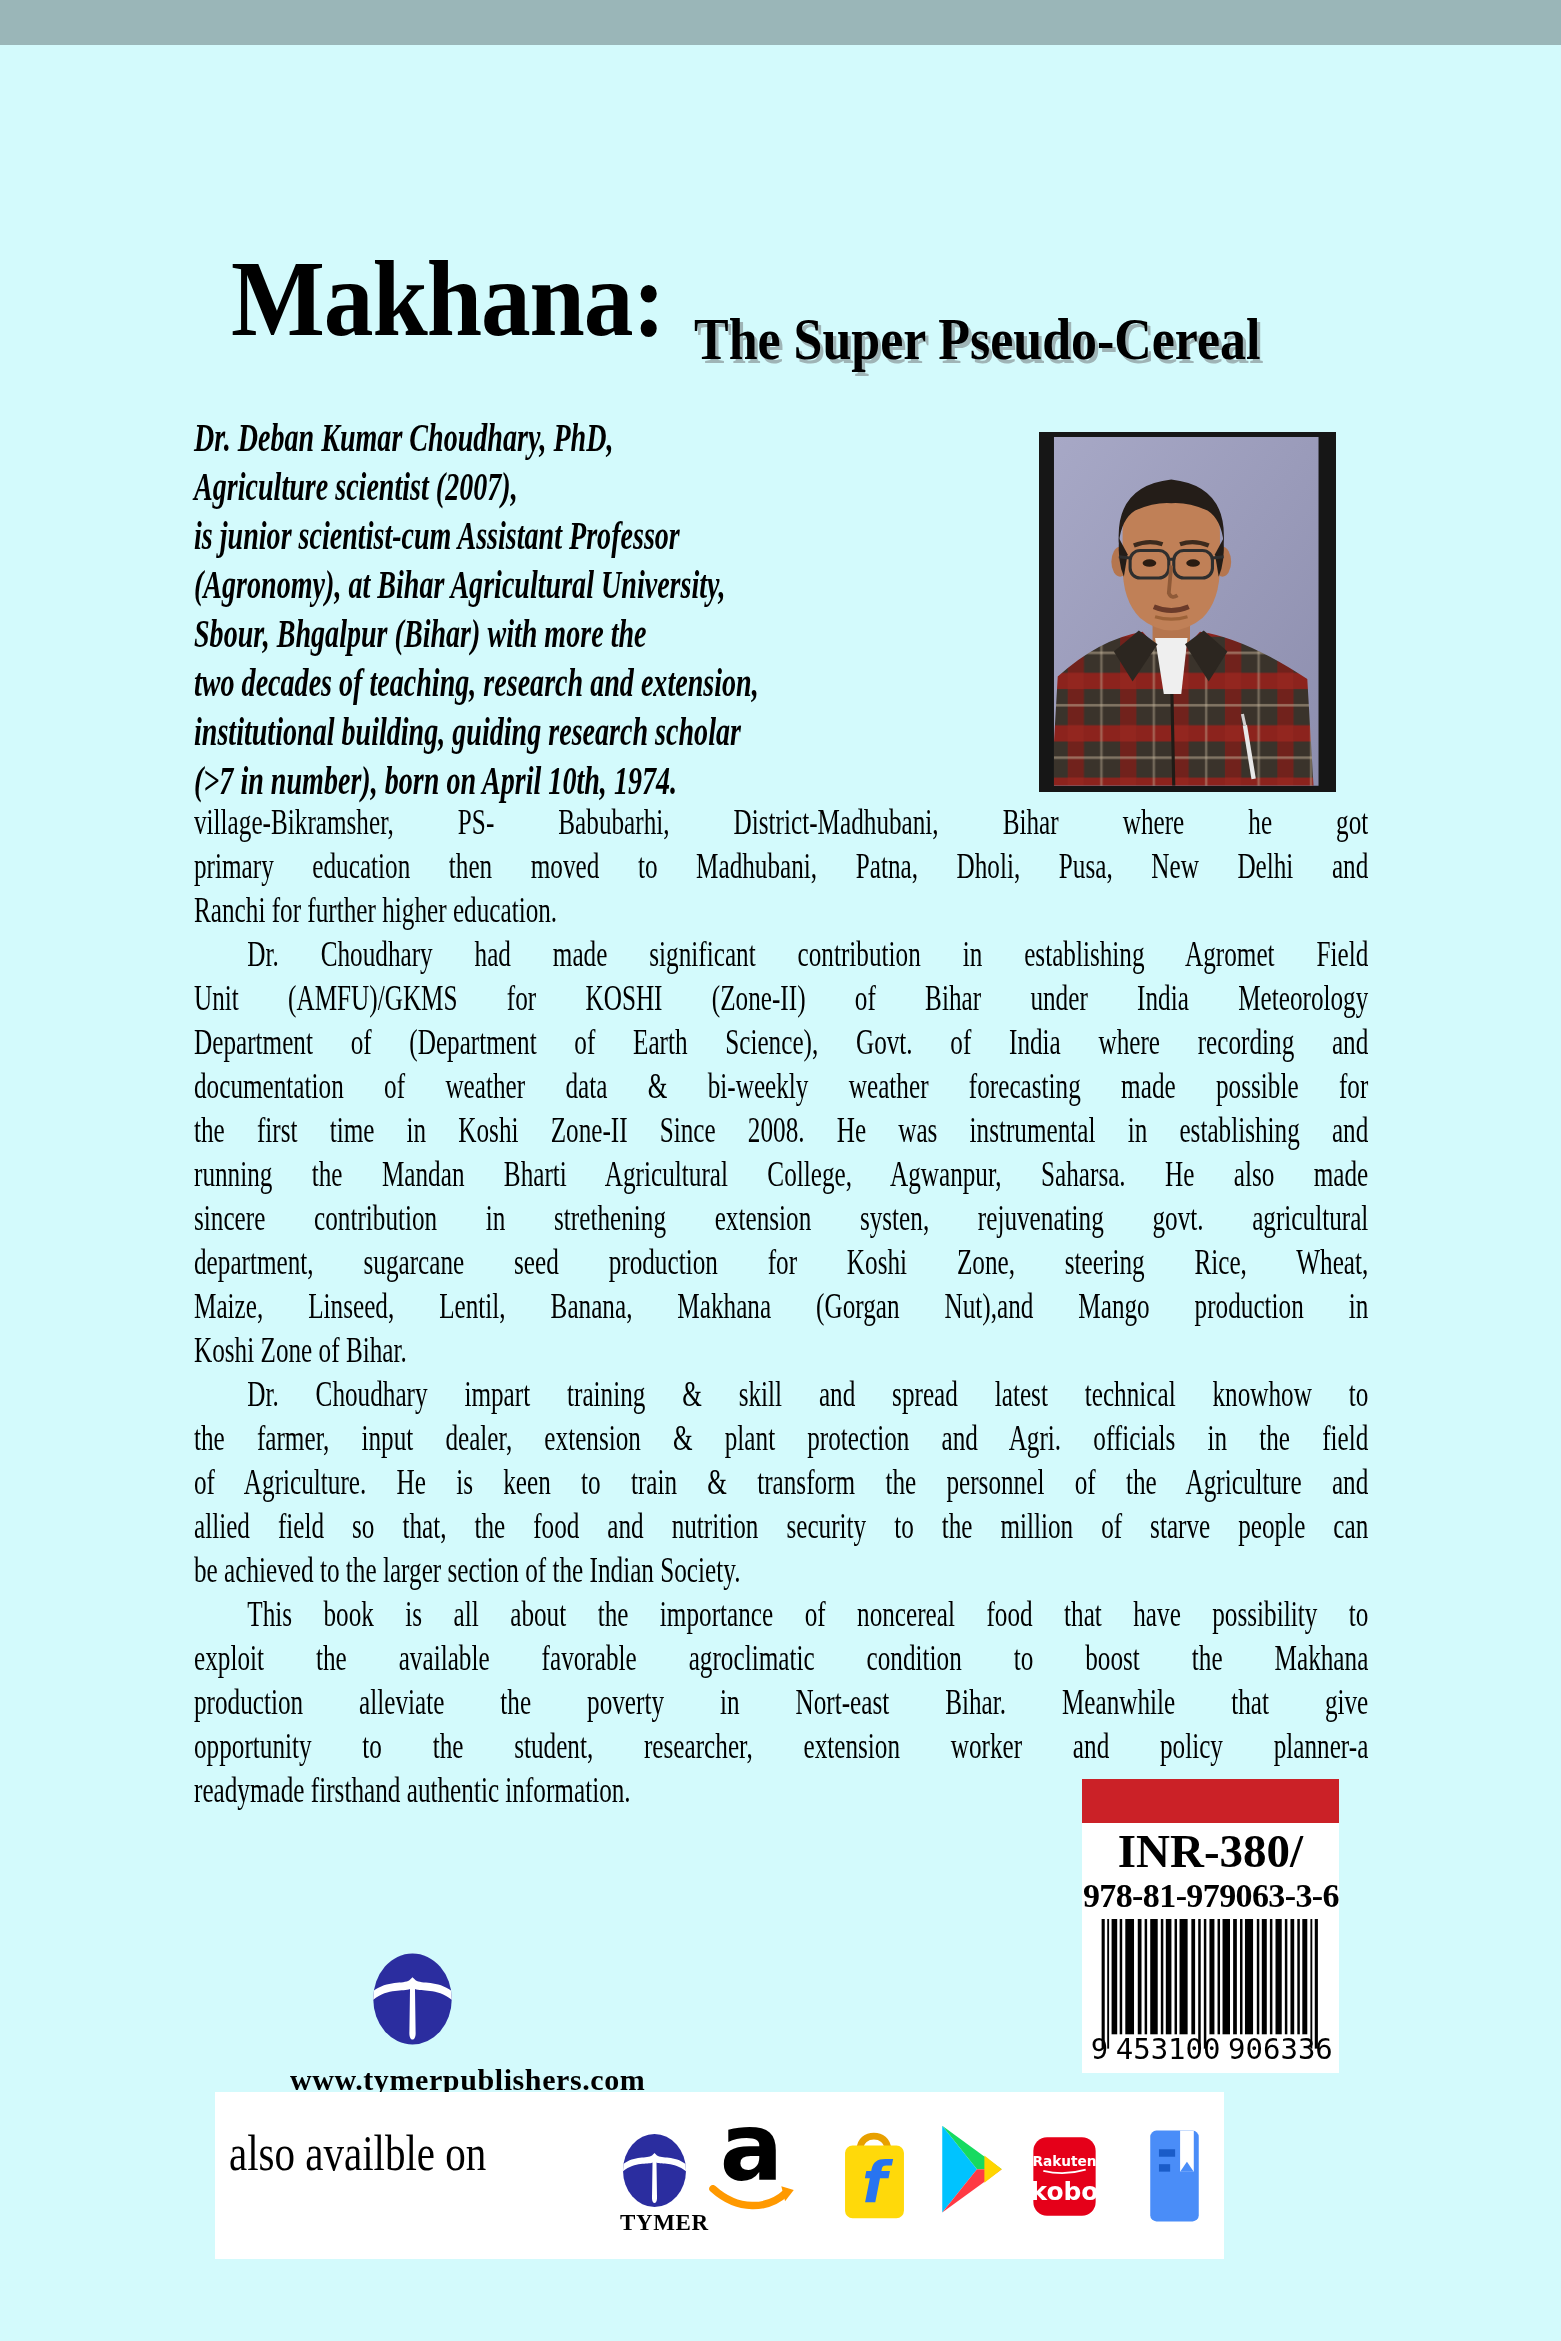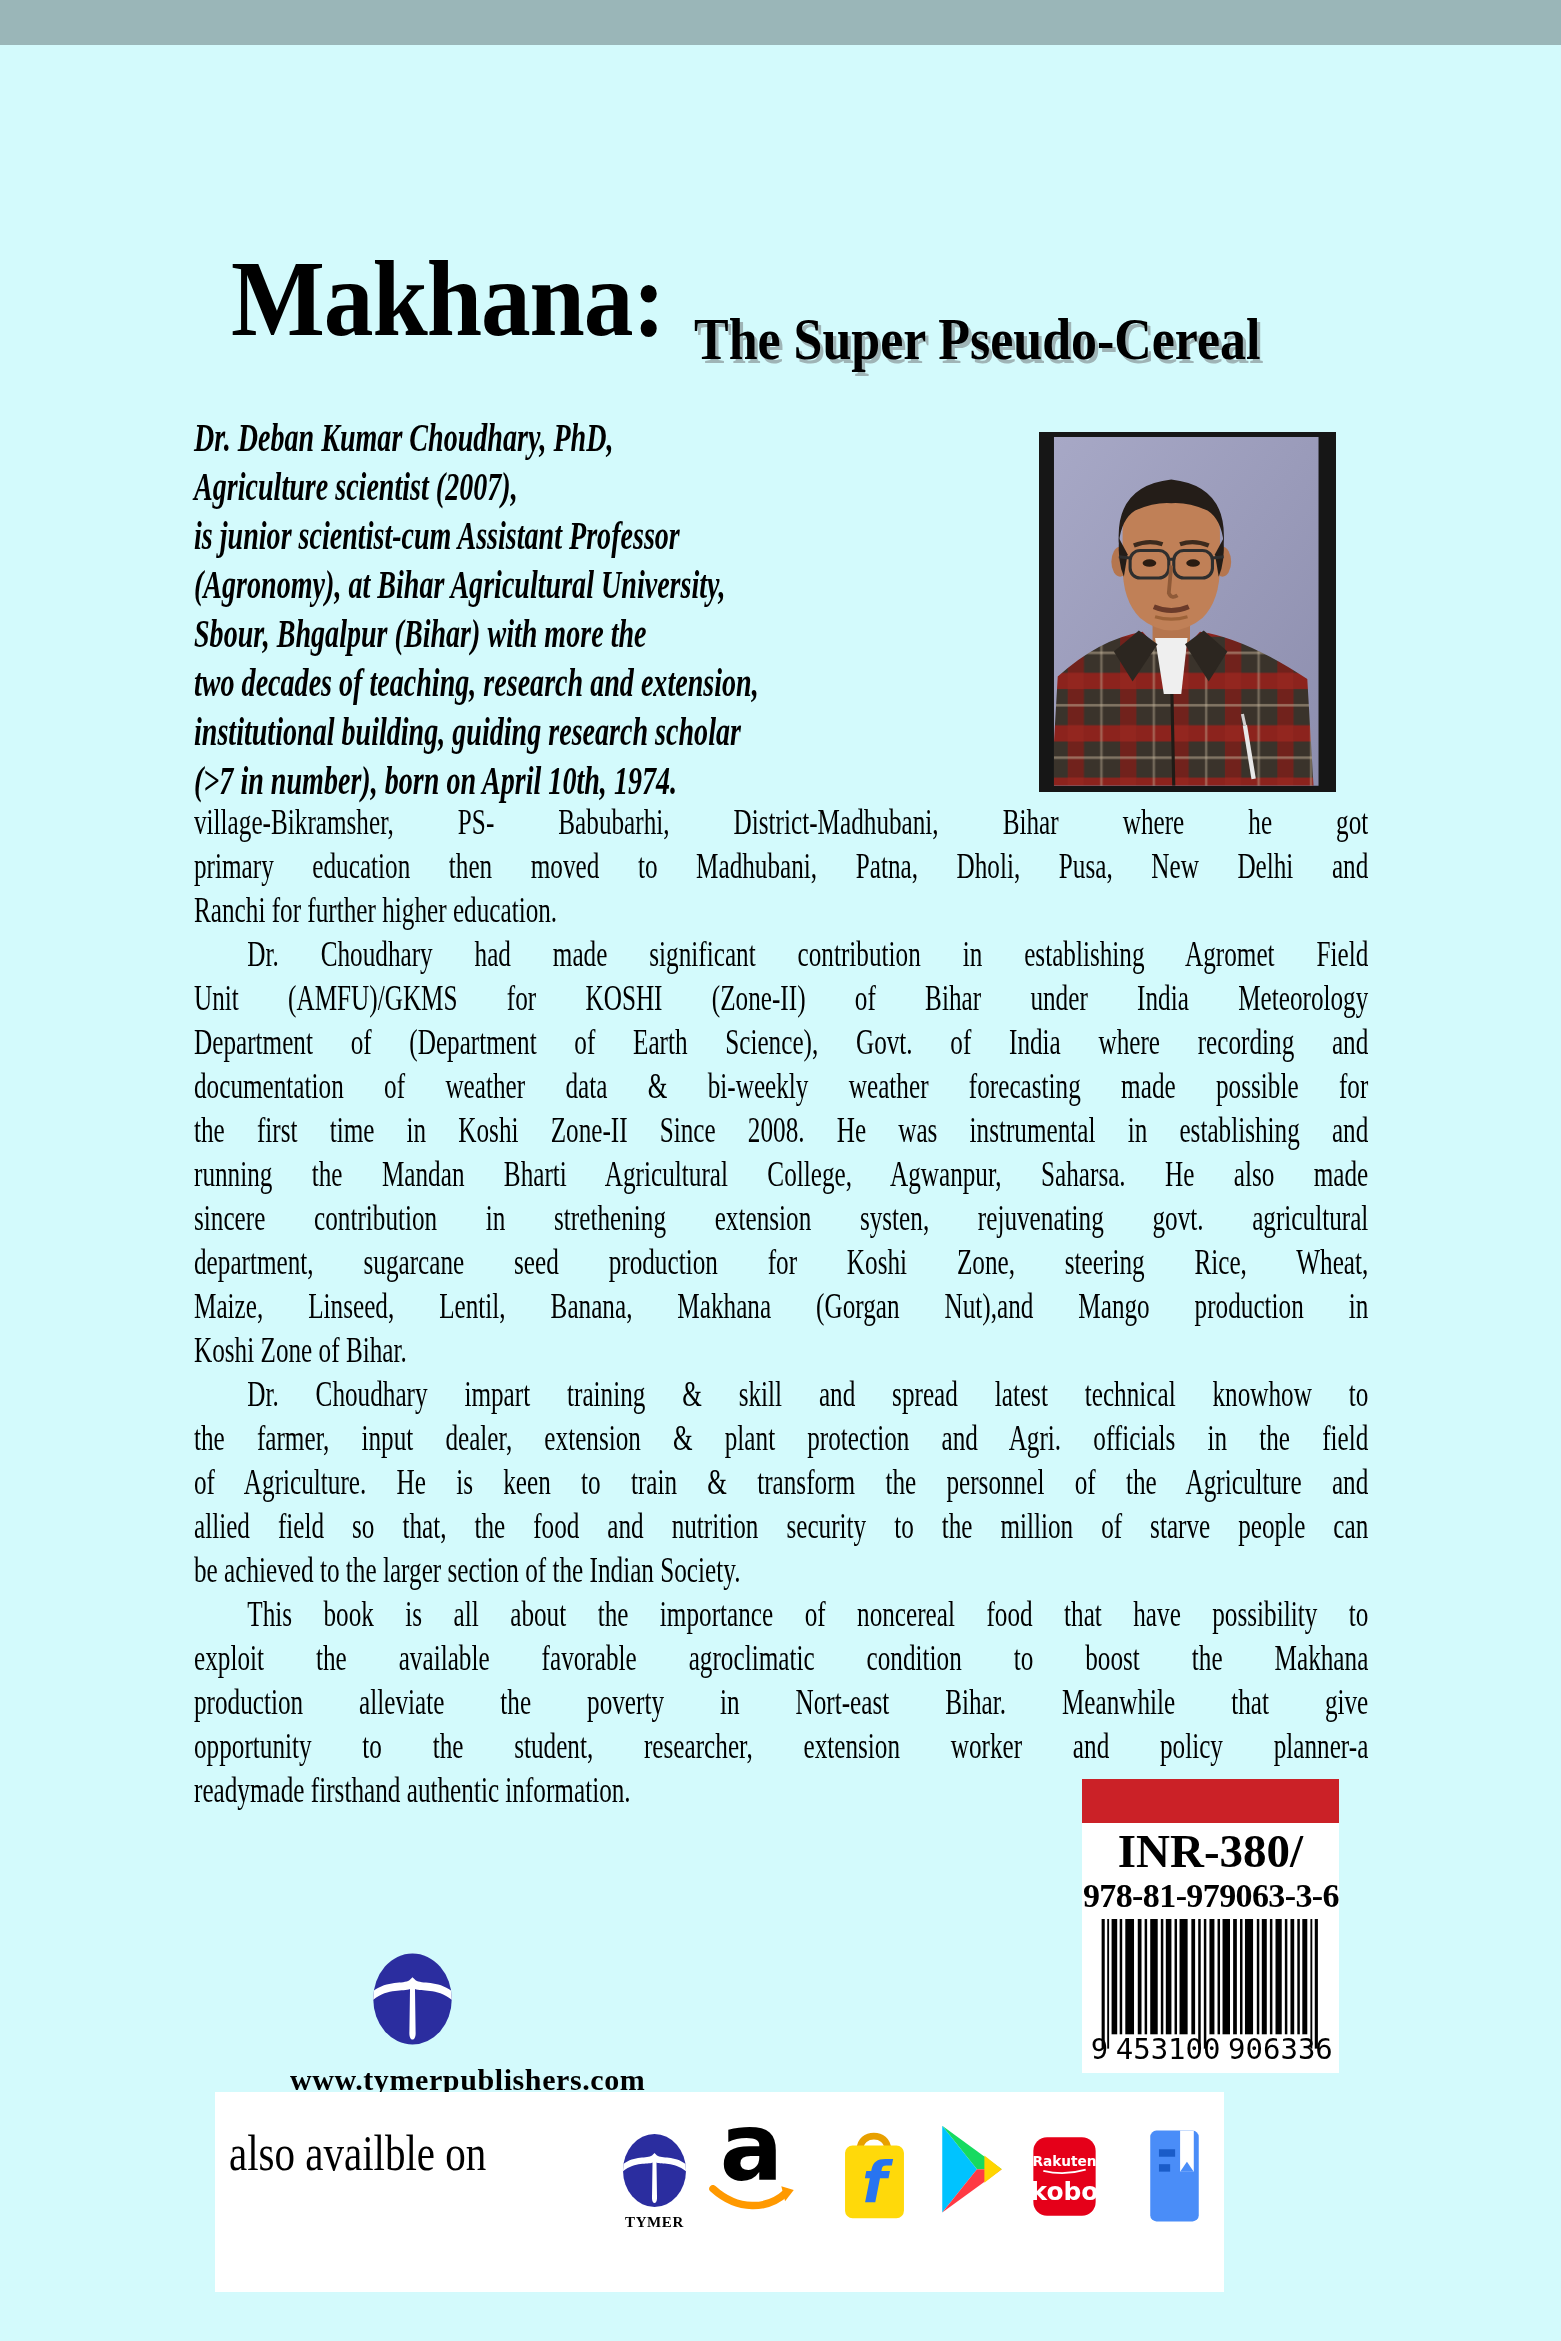--- a/index.html
+++ b/index.html
@@ -25,26 +25,26 @@
          font-size:47px;font-weight:bold;line-height:47px;}
   .isbn{position:absolute;top:99px;left:0;width:100%;text-align:right;
         font-size:34px;font-weight:bold;line-height:36px;letter-spacing:-0.6px;}
   .barcode{position:absolute;left:17.5px;top:140px;width:222px;height:134px;}
   .bdigits{position:absolute;left:0;top:255px;width:100%;display:flex;justify-content:space-between;
         padding:0 6.2px 0 8.7px;box-sizing:border-box;
         font-family:"DejaVu Sans Mono",monospace;font-size:29px;line-height:30px;}
   .publisher-logo{position:absolute;left:372px;top:1907px;width:81px;height:94px;}
   .pub-url{position:absolute;left:290px;top:2018px;font-size:30px;font-weight:bold;
         letter-spacing:0.6px;white-space:nowrap;}
-  .strip{position:absolute;left:215px;top:2047px;width:1009px;height:200px;background:#fff;}
+  .strip{position:absolute;left:215px;top:2047px;width:1009px;height:167px;background:#fff;}
   .strip-label{position:absolute;left:13.7px;top:36px;font-size:50px;line-height:1;white-space:nowrap;
         transform:scaleX(.82);transform-origin:0 0;}
   .icon{position:absolute;top:0;height:167px;}
   .tymer-icon{left:405px;top:40px;width:69px;text-align:center;}
-  .tymer-icon .tname{font-size:15px;font-weight:bold;line-height:21px;letter-spacing:0.6px;margin-top:1.2px;}
+  .tymer-icon .tname{font-size:23px;font-weight:bold;line-height:21px;letter-spacing:0.6px;margin-top:1.2px;}
   .amazon-icon{left:493px;top:17.5px;width:87px;text-align:center;}
   .amazon-a{font-family:"DejaVu Sans",sans-serif;font-weight:bold;font-size:94px;line-height:75px;}
   .flipkart-icon{left:625px;top:36px;}
   .play-icon{left:726px;top:32px;}
   .kobo-icon{left:817px;top:44px;}
   .books-icon{left:934px;top:37px;}
 </style>
 </head>
 <body>
 

